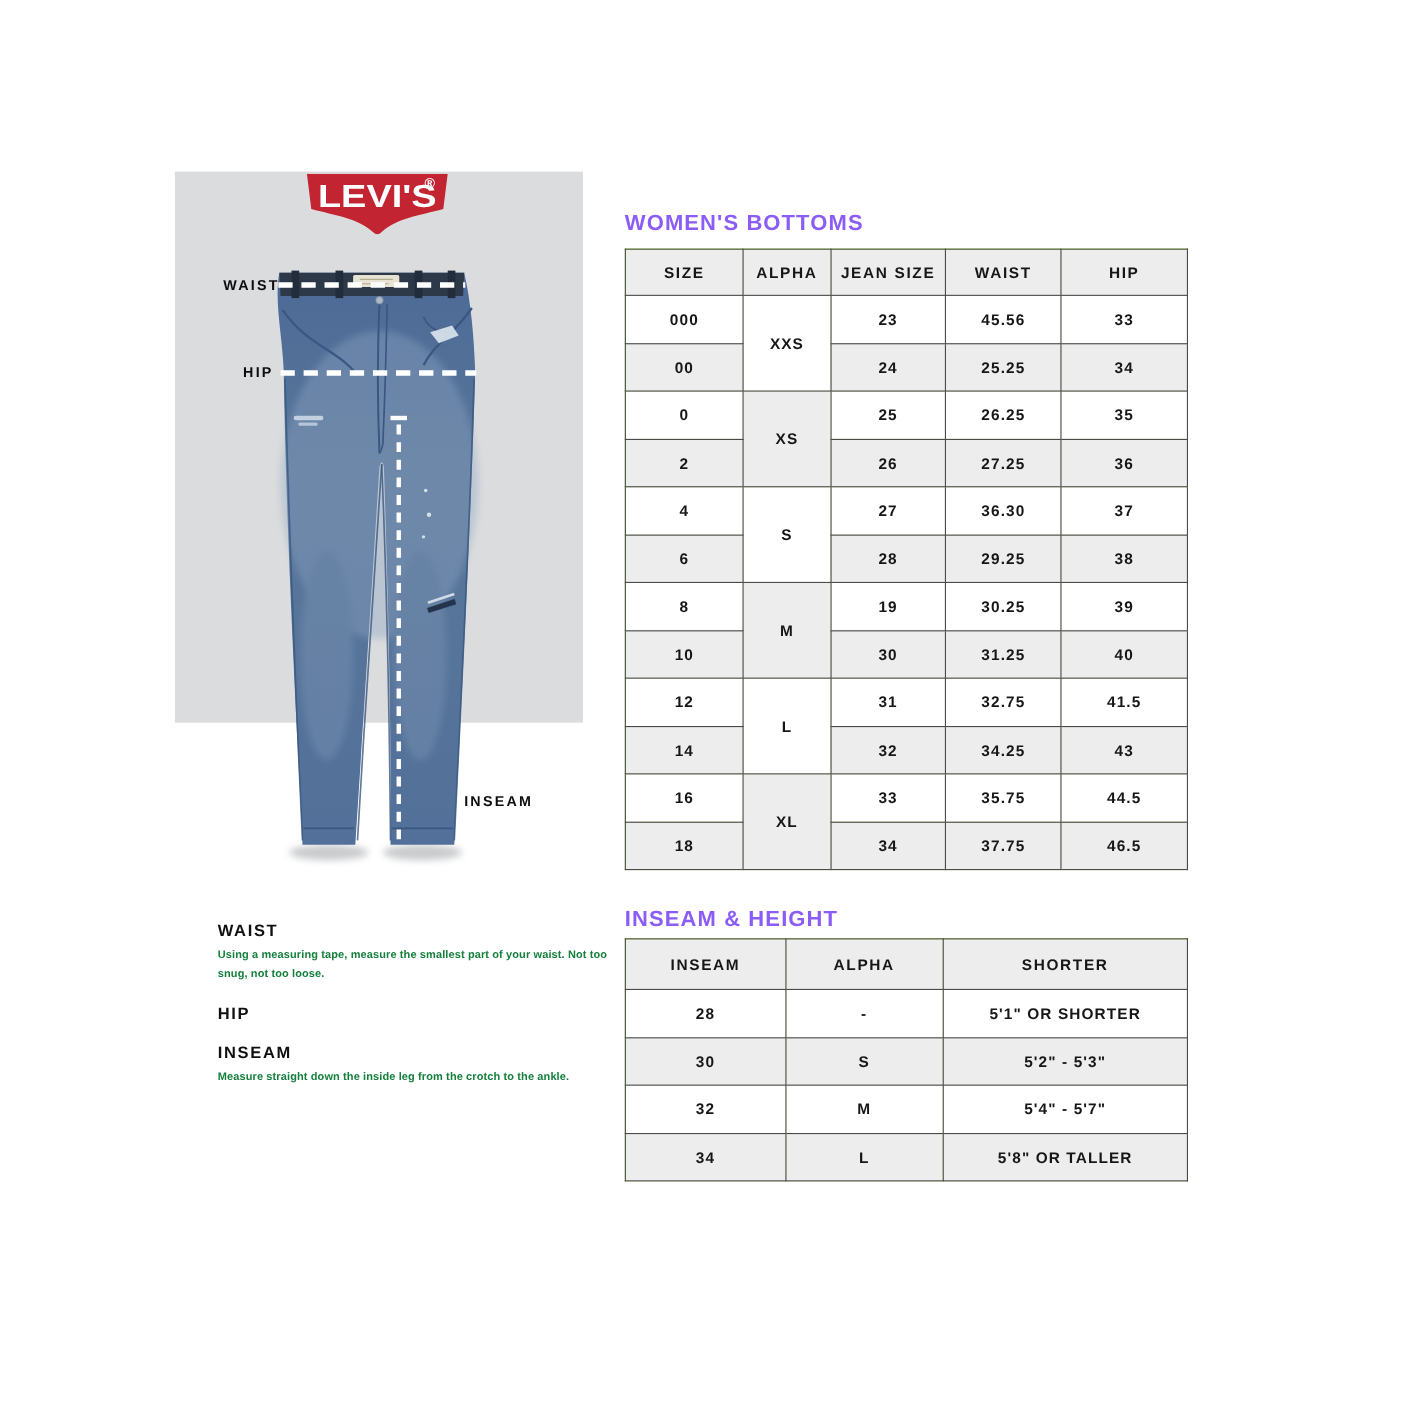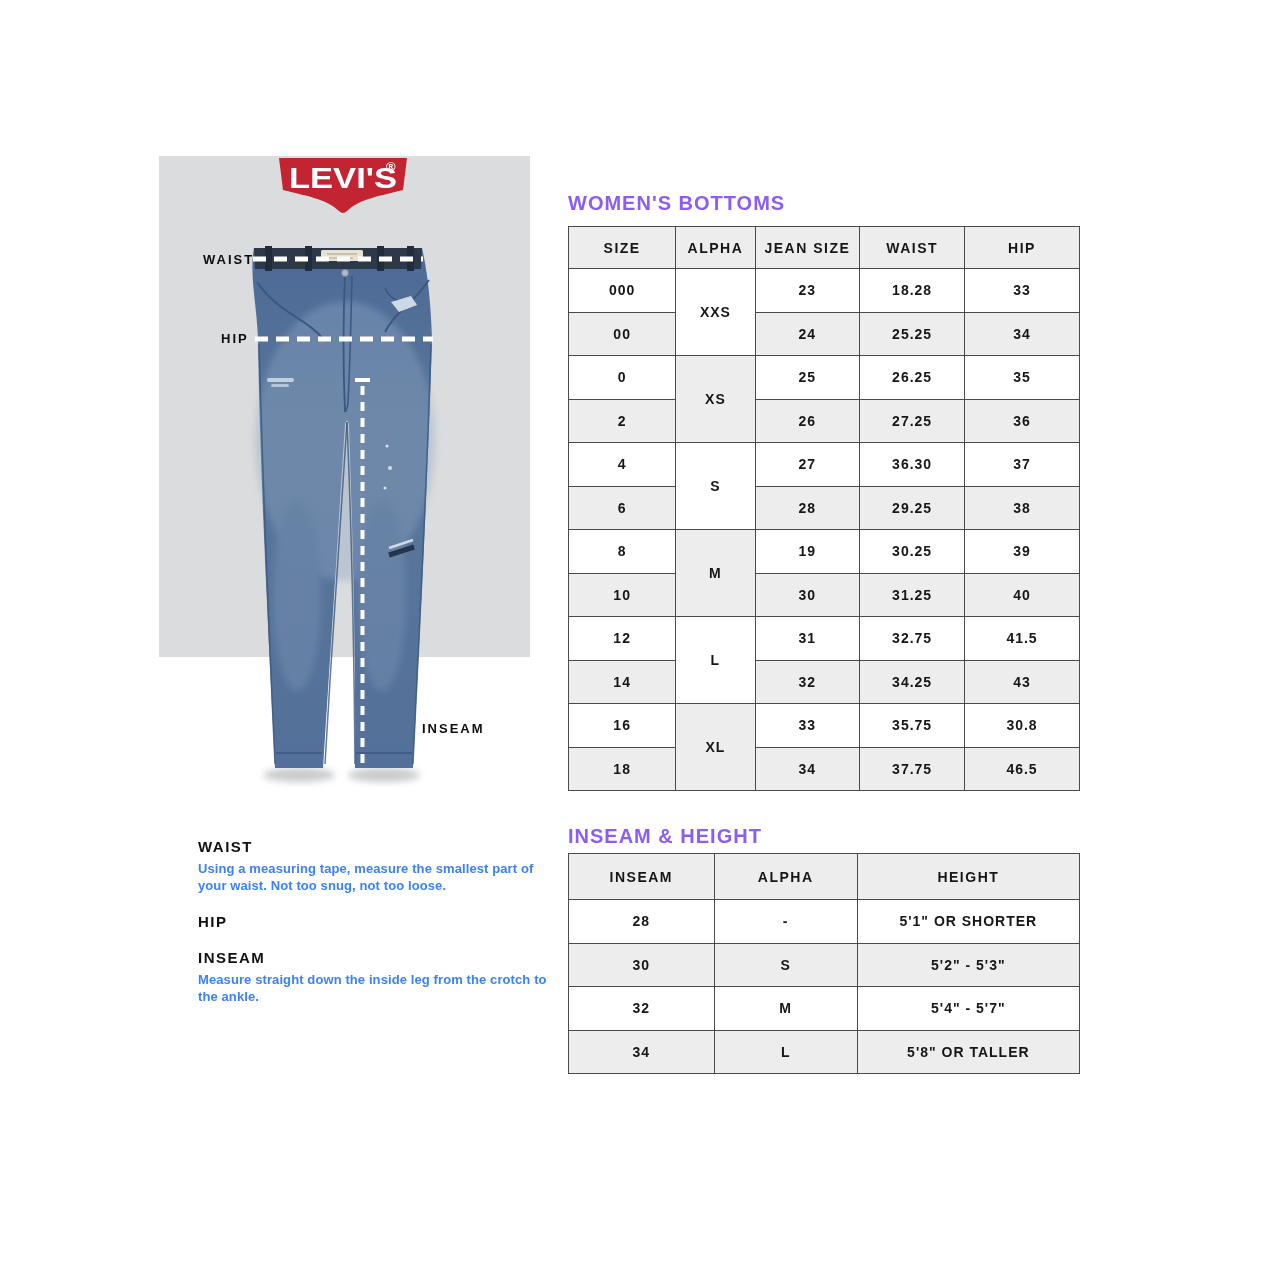--- a/index.html
+++ b/index.html
@@ -55,21 +55,21 @@
   #inseam-table th{height:46px}
   #inseam-table td{height:43.5px}
   tr.shade td{background:var(--shade)}
   #size-table td.alpha{background:#fff}
   #size-table td.alpha.shaded{background:var(--shade)}
 
   
   .guides{position:absolute;left:198px;top:838px;width:360px}
   .guide{margin-bottom:19px}
   .guide h3{font-size:15px;font-weight:bold;letter-spacing:1.5px;margin-bottom:5px;color:#101010}
-  .guide p{font-size:13px;font-weight:bold;line-height:17px;letter-spacing:0.1px;color:#3b82f6}
+  .guide p{font-size:10px;font-weight:bold;line-height:17px;letter-spacing:0.1px;color:#15803d}
 </style>
 </head>
 <body>
 
 <div class="canvas">
 
   <div class="panel">
 
     <div class="logo">
       <svg viewBox="0 0 132 68" width="132" height="68">
@@ -180,21 +180,21 @@
           <th>JEAN SIZE</th>
           <th>WAIST</th>
           <th>HIP</th>
         </tr>
     </thead>
     <tbody>
         <tr>
           <td>000</td>
           <td rowspan="2" class="alpha">XXS</td>
           <td>23</td>
-          <td>18.28</td>
+          <td>45.56</td>
           <td>33</td>
         </tr>
         <tr class="shade">
           <td>00</td>
           <td>24</td>
           <td>25.25</td>
           <td>34</td>
         </tr>
         <tr>
           <td>0</td>
@@ -246,21 +246,21 @@
           <td>14</td>
           <td>32</td>
           <td>34.25</td>
           <td>43</td>
         </tr>
         <tr>
           <td>16</td>
           <td rowspan="2" class="alpha shaded">XL</td>
           <td>33</td>
           <td>35.75</td>
-          <td>30.8</td>
+          <td>44.5</td>
         </tr>
         <tr class="shade">
           <td>18</td>
           <td>34</td>
           <td>37.75</td>
           <td>46.5</td>
         </tr>
       </tbody>
   </table>
 
@@ -283,21 +283,21 @@
   <table id="inseam-table">
     <colgroup>
       <col style="width:28.5%">
         <col style="width:28%">
         <col style="width:43.5%">
     </colgroup>
     <thead>
       <tr>
           <th>INSEAM</th>
           <th>ALPHA</th>
-          <th>HEIGHT</th>
+          <th>SHORTER</th>
         </tr>
     </thead>
     <tbody>
         <tr>
           <td>28</td>
           <td>-</td>
           <td>5'1" OR SHORTER</td>
         </tr>
         <tr class="shade">
           <td>30</td>

